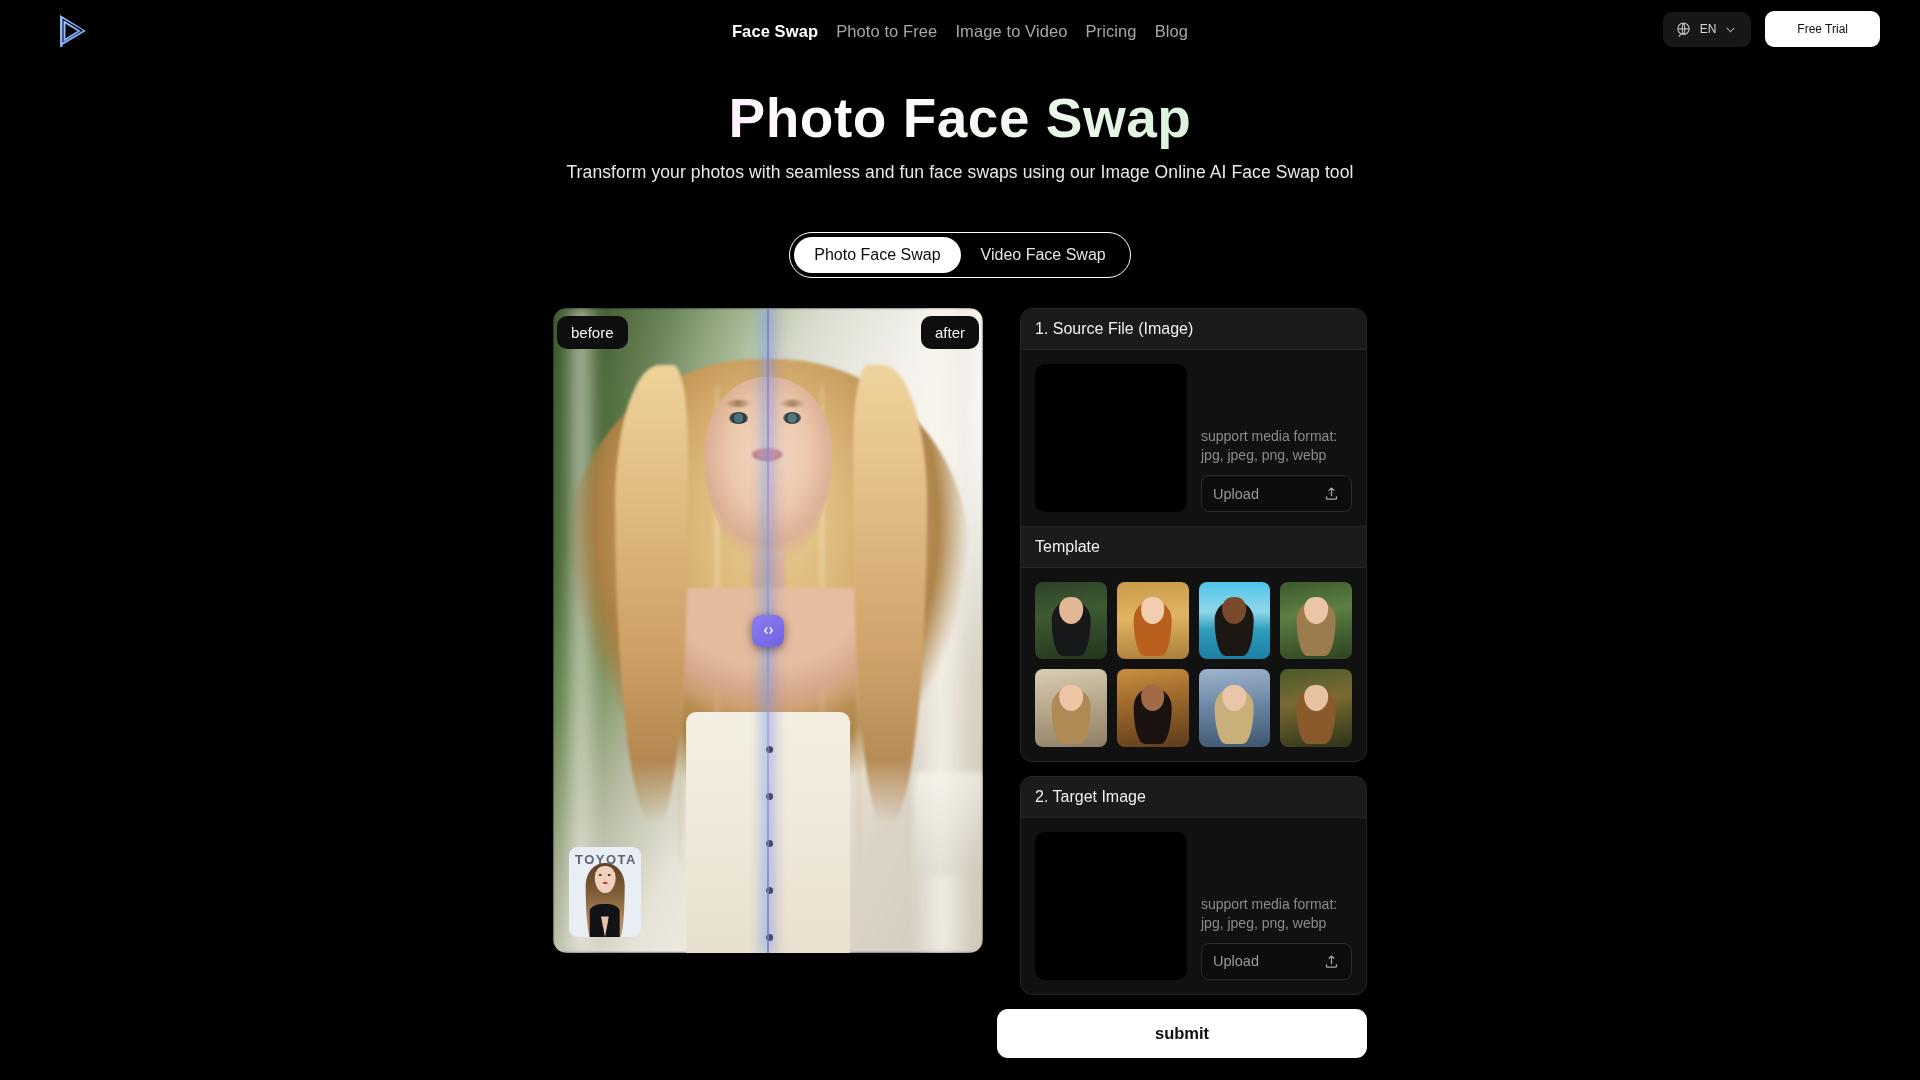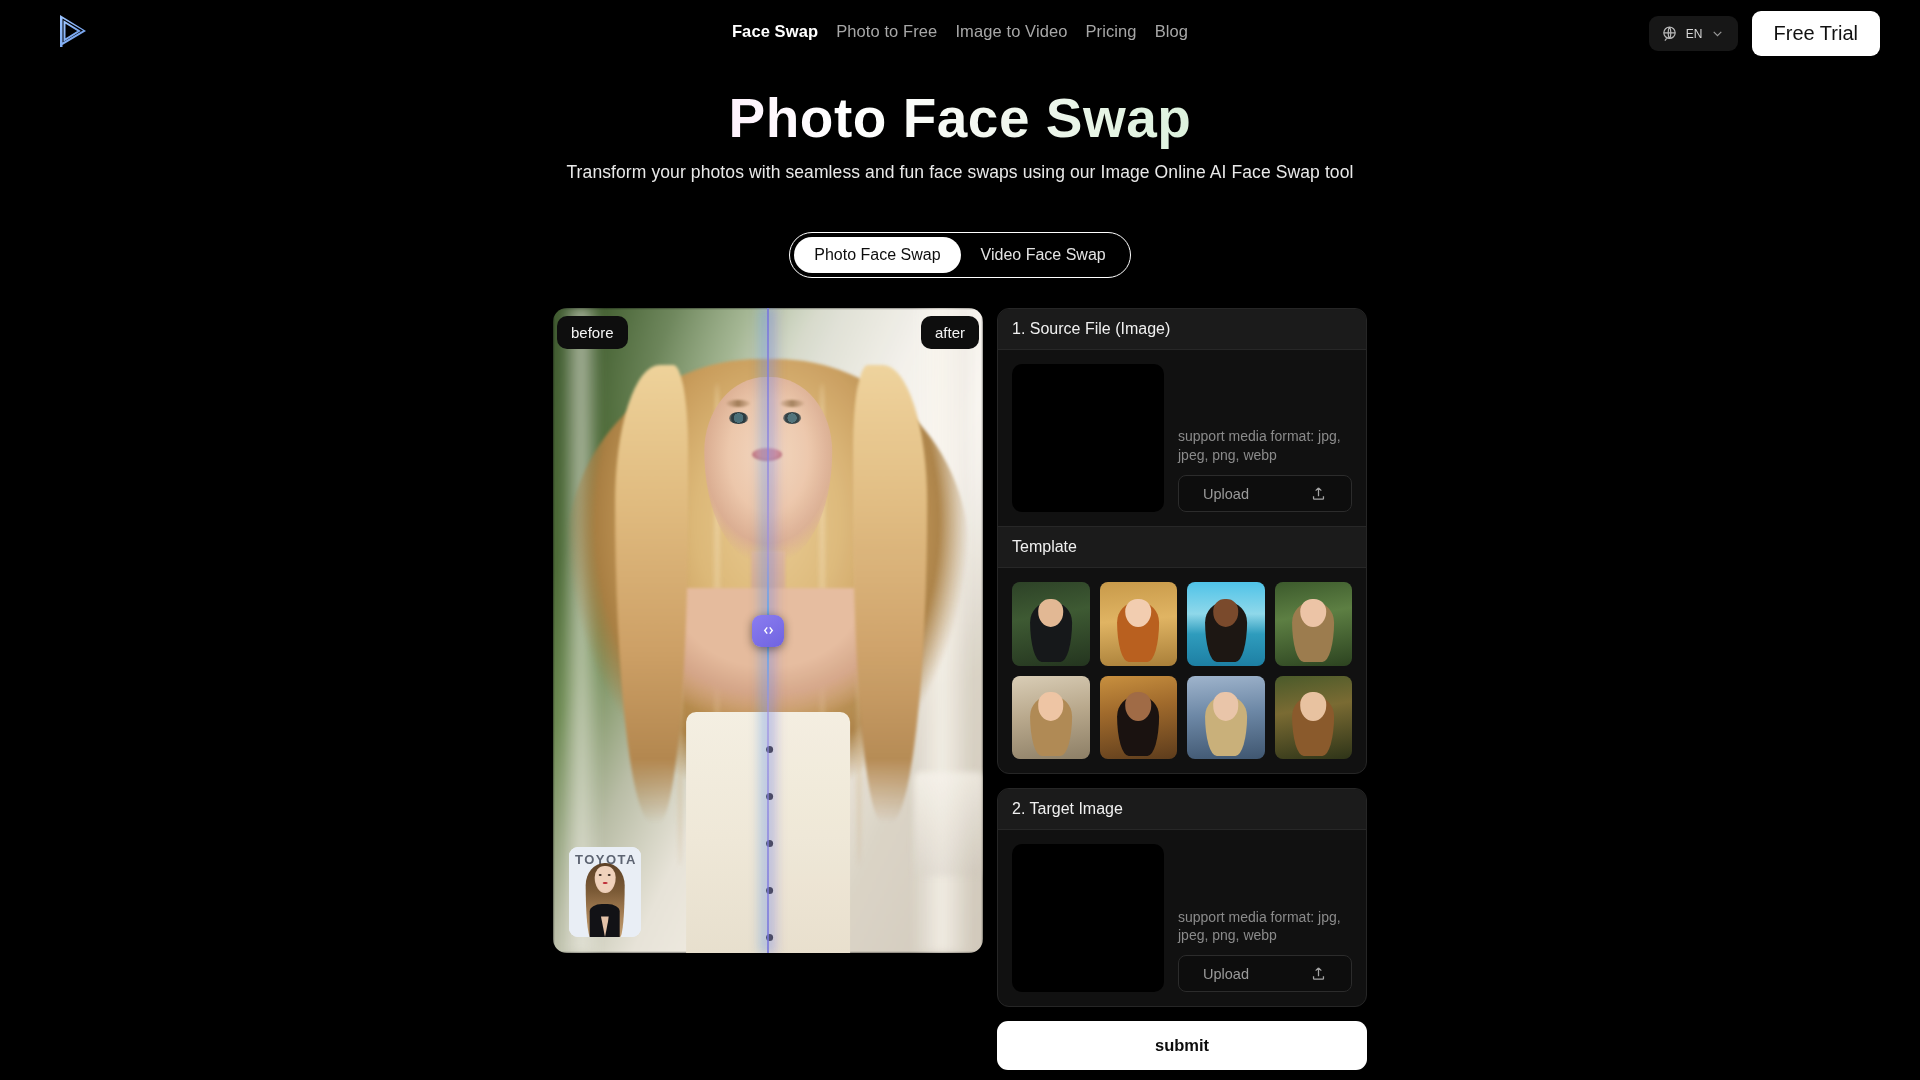--- a/index.html
+++ b/index.html
@@ -40,22 +40,22 @@
   }
   .lang-btn {
     display: flex; align-items: center; gap: 8px;
     background: #171717; border-radius: 9px;
     padding: 9px 14px 9px 12px; cursor: pointer;
   }
   .lang-label { color: #d6d6d6; font-size: 12px; }
   .globe { width: 17px; height: 17px; display:block; }
   .chev { width: 13px; height: 13px; display:block; }
   .free-trial {
-    background: #ffffff; color: #111111; font-size: 20px;
-    border-radius: 9px; padding: 11px 22px; cursor: pointer;
+    background: #ffffff; color: #111111; font-size: 12px;
+    border-radius: 9px; padding: 11px 32px; cursor: pointer;
     white-space: nowrap;
   }
 
   
   .hero { position: absolute; top: 88px; left: 0; width: 1920px; text-align: center; }
   .hero-title {
     font-size: 55px; font-weight: bold; letter-spacing: .5px;
     background-image: linear-gradient(90deg,#f49ae0 0%,#f7c3ee 18%,#ffffff 44%,#f2f7ef 52%,#b6e8bd 80%,#9fe2ab 100%);
     -webkit-background-clip: text; background-clip: text;
     -webkit-text-fill-color: transparent; color: transparent;
@@ -214,38 +214,39 @@
     background:#121216; border-radius: 40% 40% 0 0 / 22% 22% 0 0; }
   .mini-chest { position:absolute; left:41%; bottom:0; width:18%; height:26%;
     background:#e4c2a8; clip-path: polygon(50% 100%, 0 0, 100% 0); }
 
   
   .right-col { width: 370px; display:flex; flex-direction:column; gap:14px; flex: 0 0 auto; }
 
   .panel {
     background: #111111; border: 1px solid #262626; border-radius: 12px;
     overflow: hidden;
+    margin-left: 23px;
   }
   .panel-head {
     background:#1b1b1b; border-bottom:1px solid #272727;
     padding: 11px 14px; font-size: 16px; color:#f0f0f0;
   }
   .panel-body { padding: 14px; display:flex; gap: 14px; }
   .preview-box {
     width: 152px; height: 148px; border-radius: 10px; background:#000000;
     flex: 0 0 auto;
   }
   .upload-side {
     flex:1; display:flex; flex-direction:column; justify-content:flex-end; gap:10px;
   }
   .support-txt { font-size: 14px; color:#8b8b8b; line-height:1.35; }
   .upload-btn {
     display:flex; align-items:center; justify-content:space-between;
     background:#0d0d0d; border:1px solid #2c2c2c; border-radius:8px;
-    padding: 9px 24px; cursor:pointer;
+    padding: 9px 11px; cursor:pointer;
   }
   .upload-label { font-size: 14.5px; color:#9a9a9a; }
   .upload-ico { width:17px; height:17px; display:block; }
 
   
   .tpl-head {
     background:#1b1b1b; border-top:1px solid #272727; border-bottom:1px solid #272727;
     padding: 11px 14px; font-size: 16px; color:#f0f0f0;
   }
   .tpl-grid {

